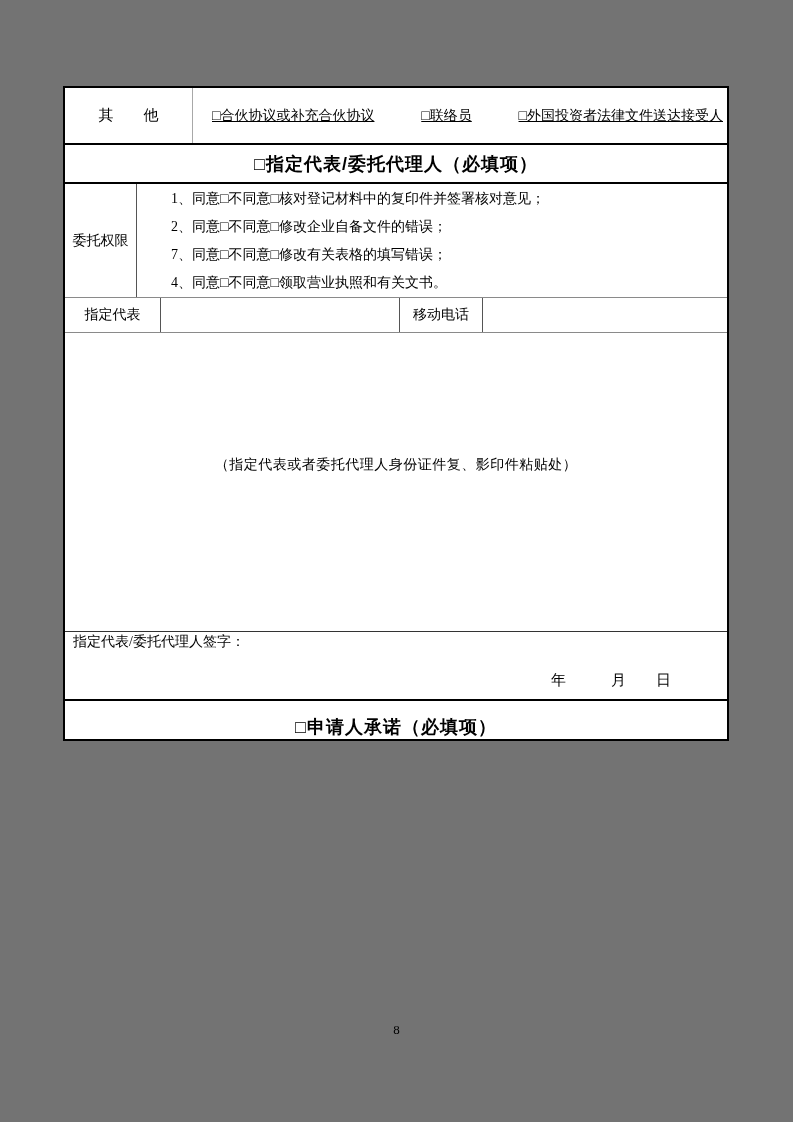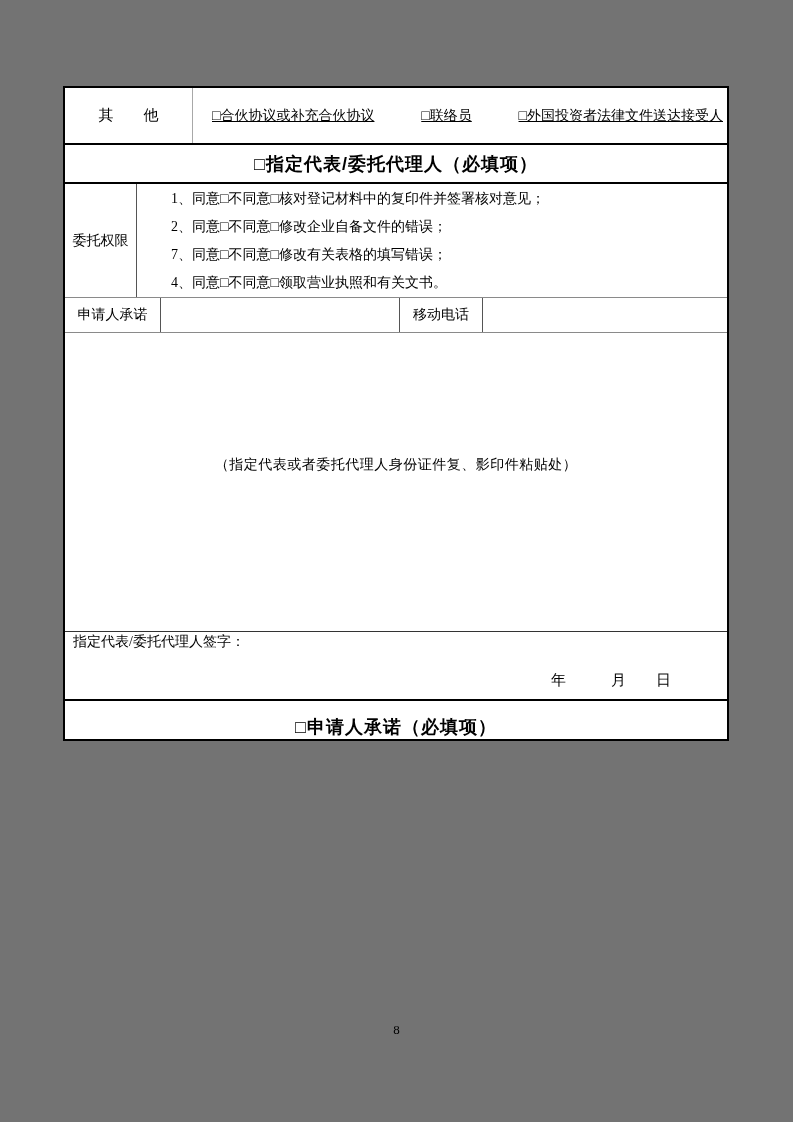--- a/index.html
+++ b/index.html
@@ -150,21 +150,21 @@
       <div class="auth-label">委托权限</div>
       <div class="auth-items">
         <div>1、同意□不同意□核对登记材料中的复印件并签署核对意见；</div>
         <div>2、同意□不同意□修改企业自备文件的错误；</div>
         <div>7、同意□不同意□修改有关表格的填写错误；</div>
         <div>4、同意□不同意□领取营业执照和有关文书。</div>
       </div>
     </div>
 
     <div class="row r-phone">
-      <div class="ph-label ph-fixed-label">申请人承诺</div>
+      <div class="ph-label ph-fixed-label">指定代表</div>
       <div class="ph-fixed-value"></div>
       <div class="ph-label ph-mobile-label">移动电话</div>
       <div class="ph-mobile-value"></div>
     </div>
 
     <div class="row r-photo">
       <span class="note">（指定代表或者委托代理人身份证件复、影印件粘贴处）</span>
     </div>
 
     <div class="row r-sign">

